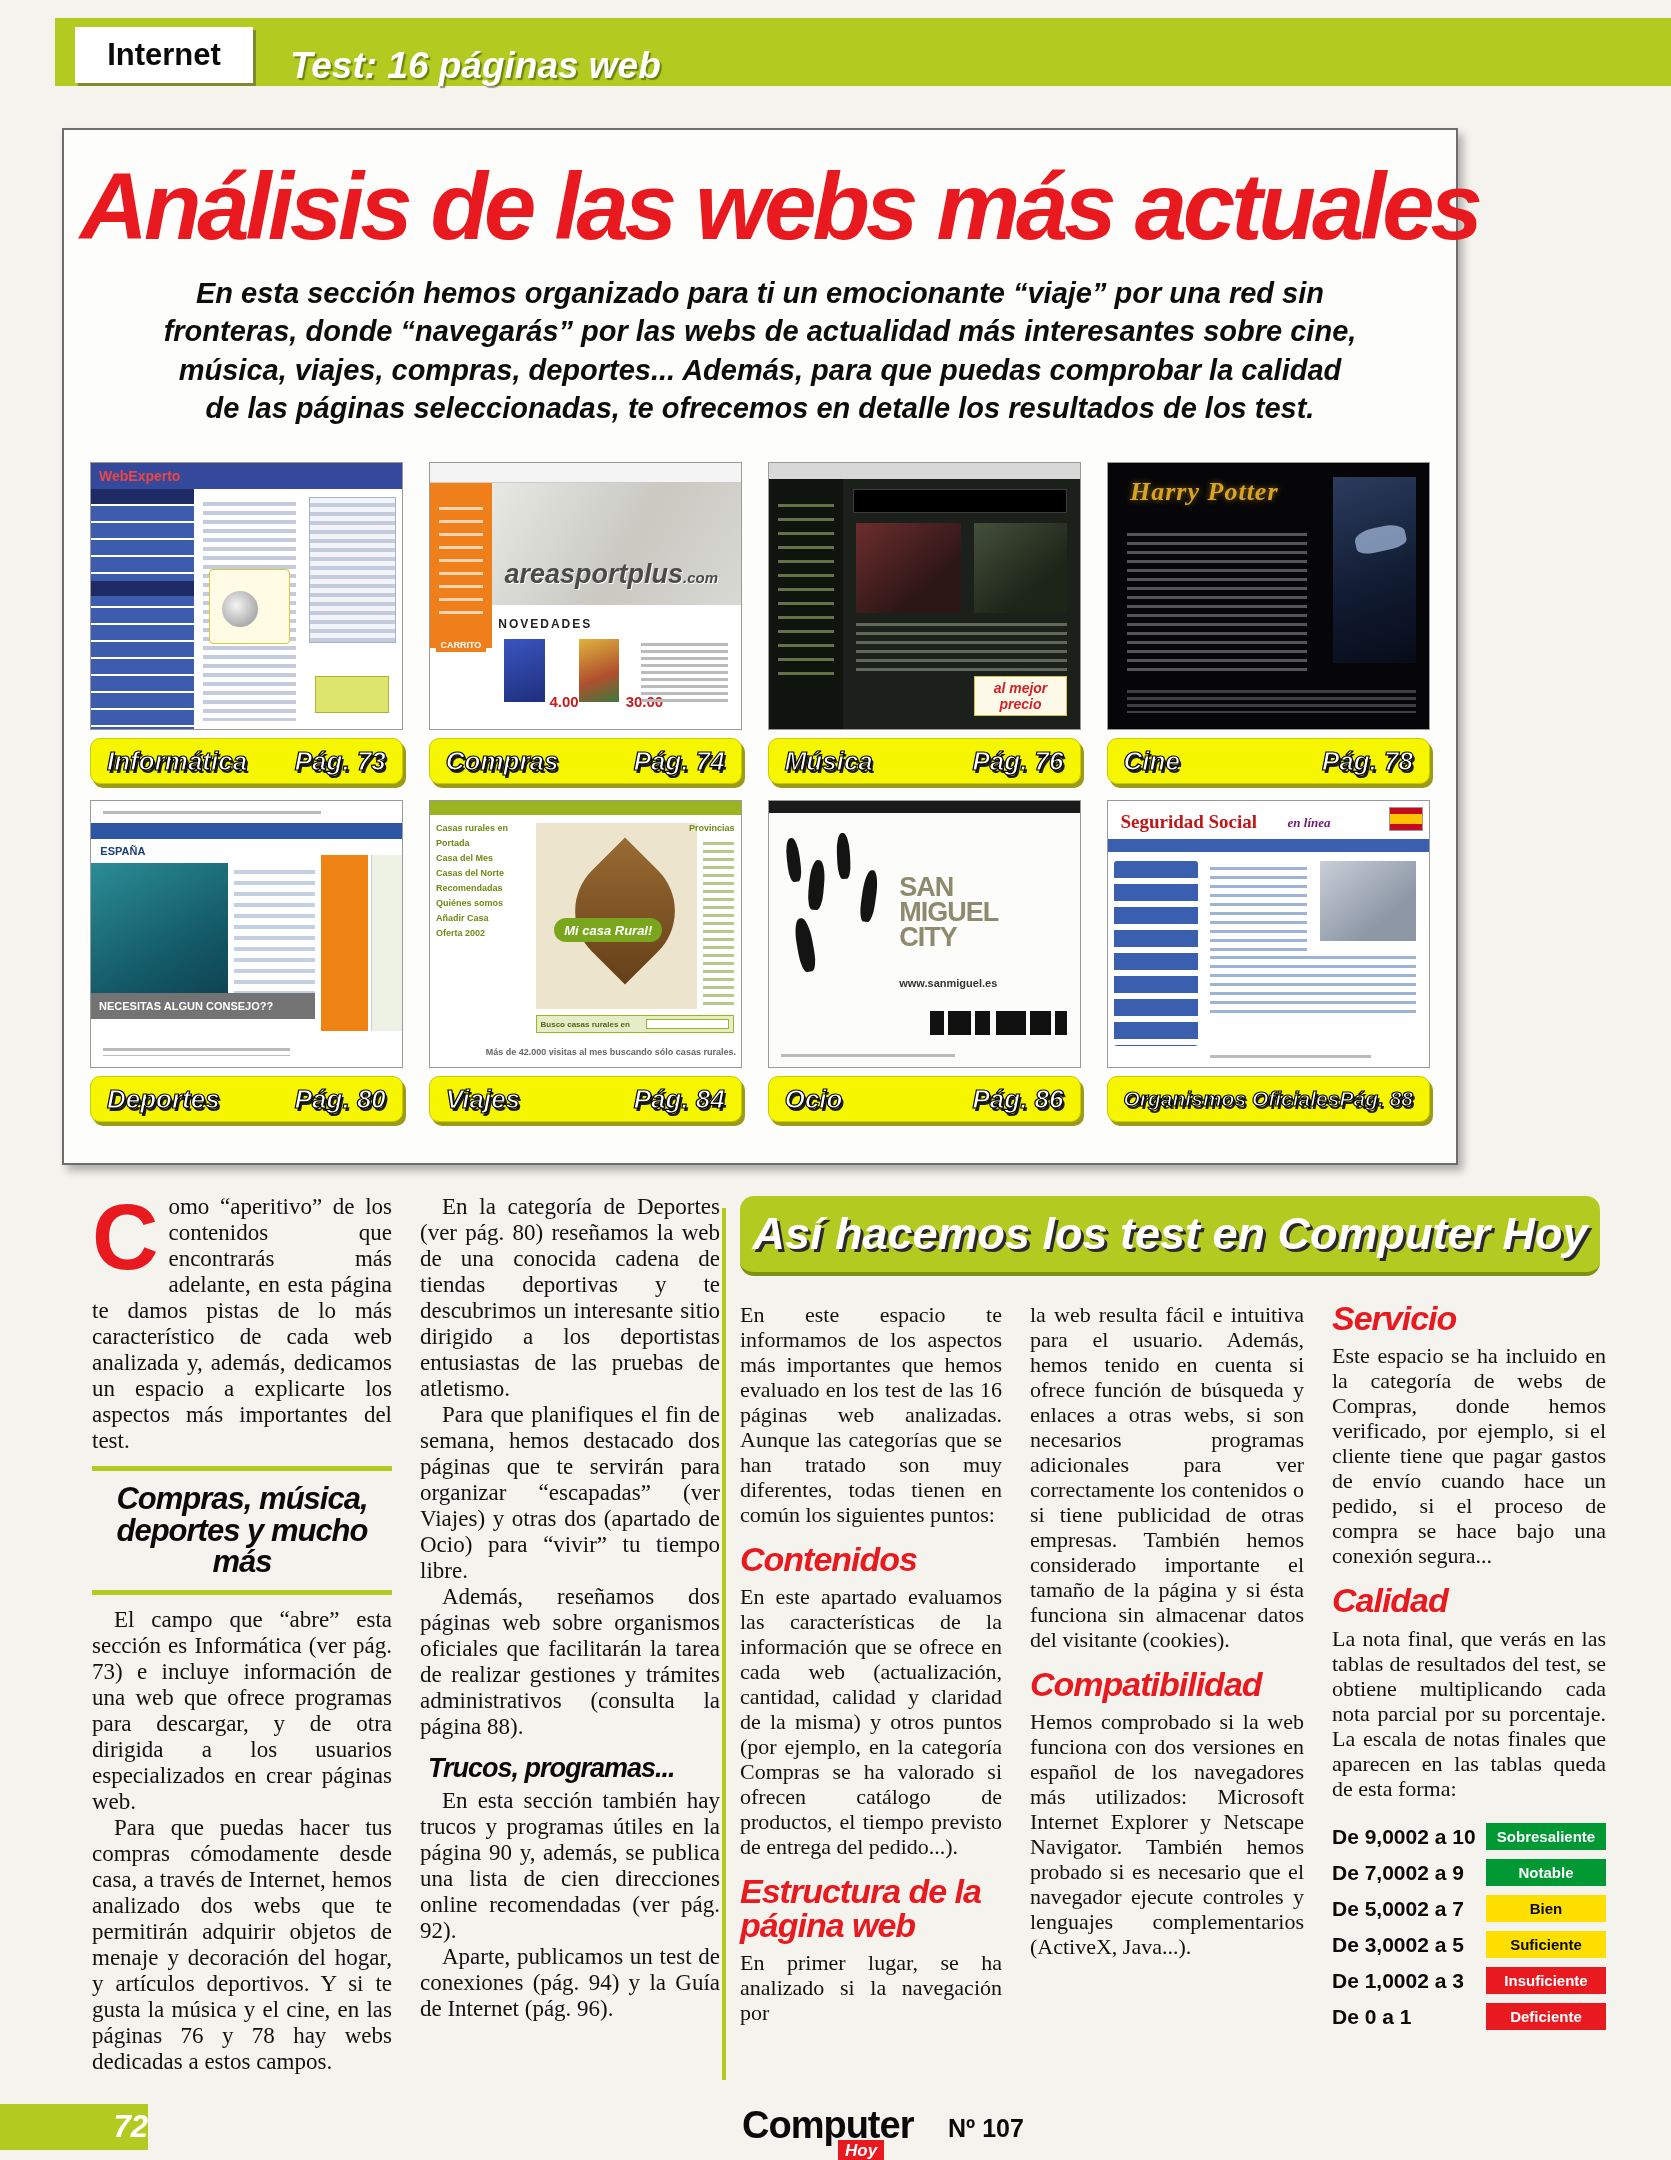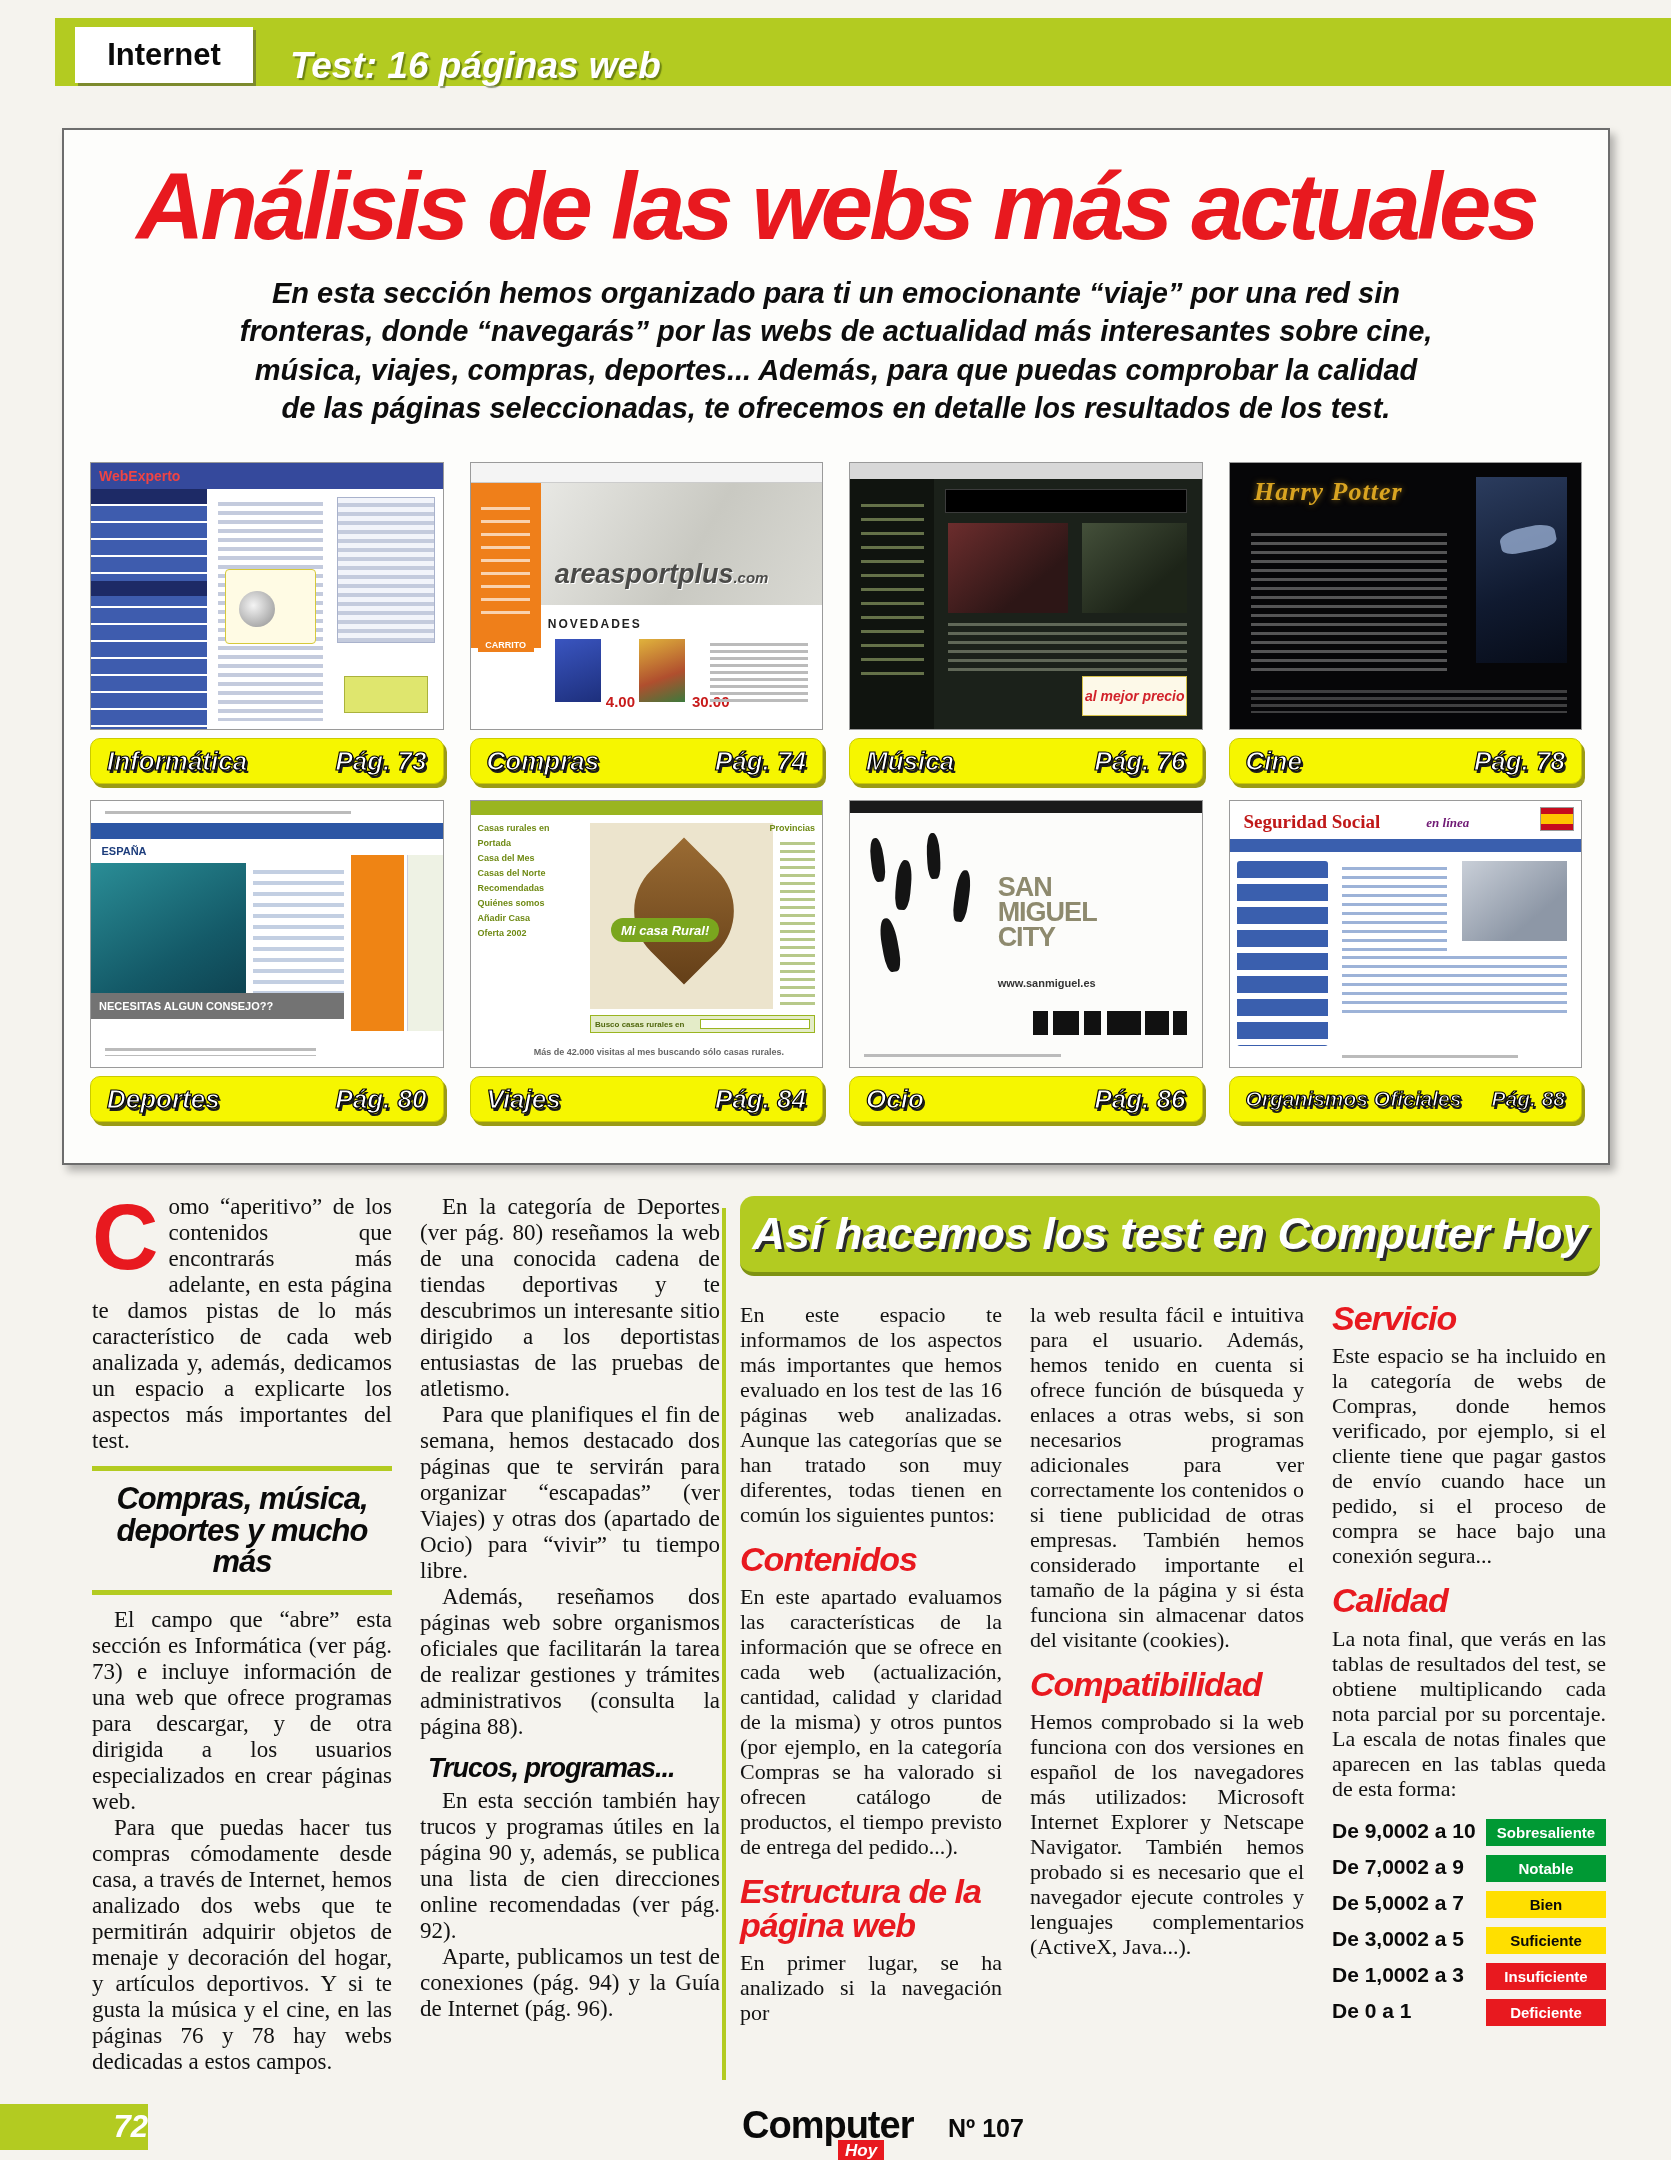--- a/index.html
+++ b/index.html
@@ -18,21 +18,21 @@
 
   
   .kicker-bar{left:55px;top:18px;width:1616px;height:68px;background:var(--green)}
   .kicker-tab{left:75px;top:27px;width:178px;height:56px;background:#fff;
     box-shadow:3px 3px 0 rgba(60,60,60,.45);display:flex;align-items:center;justify-content:center;
     font:800 31px "Liberation Sans",sans-serif;color:#0a0a0a}
   .kicker-title{left:290px;top:30px;font:italic 800 37px "Liberation Sans",sans-serif;color:#fff;
     text-shadow:2px 2px 1px rgba(40,60,0,.5)}
 
   
-  .hero{left:62px;top:128px;width:1548px;height:1037px;background:#fdfdfb;
+  .hero{left:62px;top:128px;width:1396px;height:1037px;background:#fdfdfb;
     border:2px solid #6d6d6d;box-shadow:5px 6px 8px rgba(0,0,0,.28)}
   .hero-title{margin:30px 16px 0;text-align:center;color:var(--red);
     font:italic 800 94px/1 "Liberation Sans",sans-serif;letter-spacing:-4px;white-space:nowrap}
   .hero-intro{margin:20px auto 0;max-width:1200px;text-align:center;
     font:italic 800 29px/1.32 "Liberation Sans",sans-serif;color:#0d0d0d}
   .thumb-grid{position:absolute;left:26px;right:26px;top:332px;
     display:grid;grid-template-columns:repeat(4,1fr);column-gap:26px;row-gap:16px}
   .shot{position:relative;height:268px;background:#fff;border:1px solid #9a9a9a;overflow:hidden}
   .cat-label{display:flex;justify-content:space-between;align-items:center;height:46px;
     margin-top:8px;padding:0 16px;background:var(--yellow);border-radius:10px;
@@ -58,21 +58,21 @@
   .banner span{font:italic 800 45px "Liberation Sans",sans-serif;color:#fff;
     text-shadow:3px 3px 0 #2a2a2a;white-space:nowrap}
   .tcol{position:absolute;top:1302px;font:22px/25px "Liberation Serif",serif;text-align:justify}
   .tcol p{margin:0}
   .rhead{font:italic 800 34px/0.98 "Liberation Sans",sans-serif;color:var(--red);
     text-align:left;margin:16px 0 8px;letter-spacing:-1px}
   .rhead.first{margin-top:0}
 
   
   .scale{margin-top:18px}
-  .scale-row{display:flex;align-items:flex-start;justify-content:space-between;height:36px}
+  .scale-row{display:flex;align-items:center;justify-content:space-between;height:36px}
   .scale-range{font:800 21px "Liberation Sans",sans-serif;color:#0a0a0a;white-space:nowrap}
   .badge{width:120px;height:27px;display:flex;align-items:center;justify-content:center;
     font:800 15px "Liberation Sans",sans-serif;white-space:nowrap}
   .badge.g{background:#009934;color:#fff}
   .badge.y{background:#ffdf00;color:#0a0a0a}
   .badge.r{background:#e8191f;color:#fff}
 
   
   .pageno{left:0;top:2104px;width:148px;height:46px;background:var(--green);
     display:flex;align-items:center;justify-content:flex-end;

